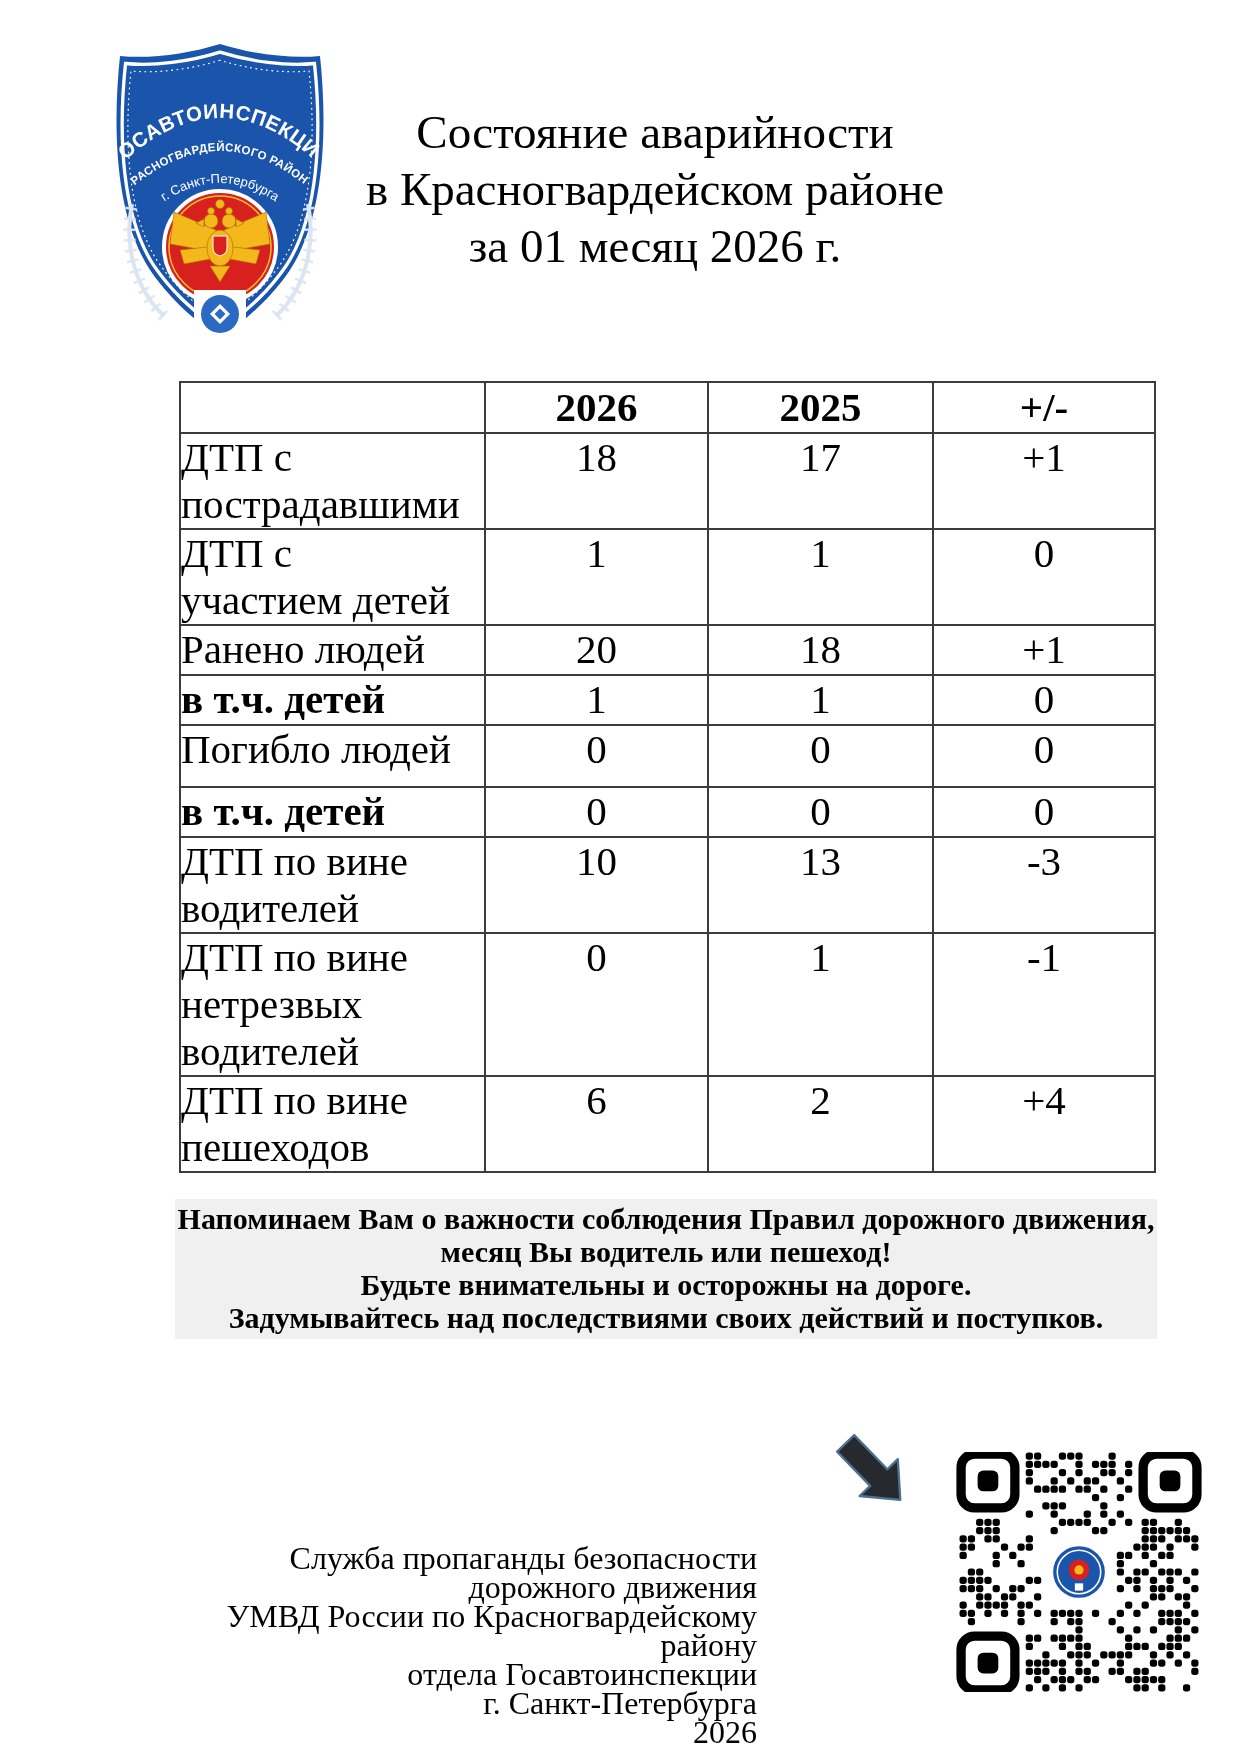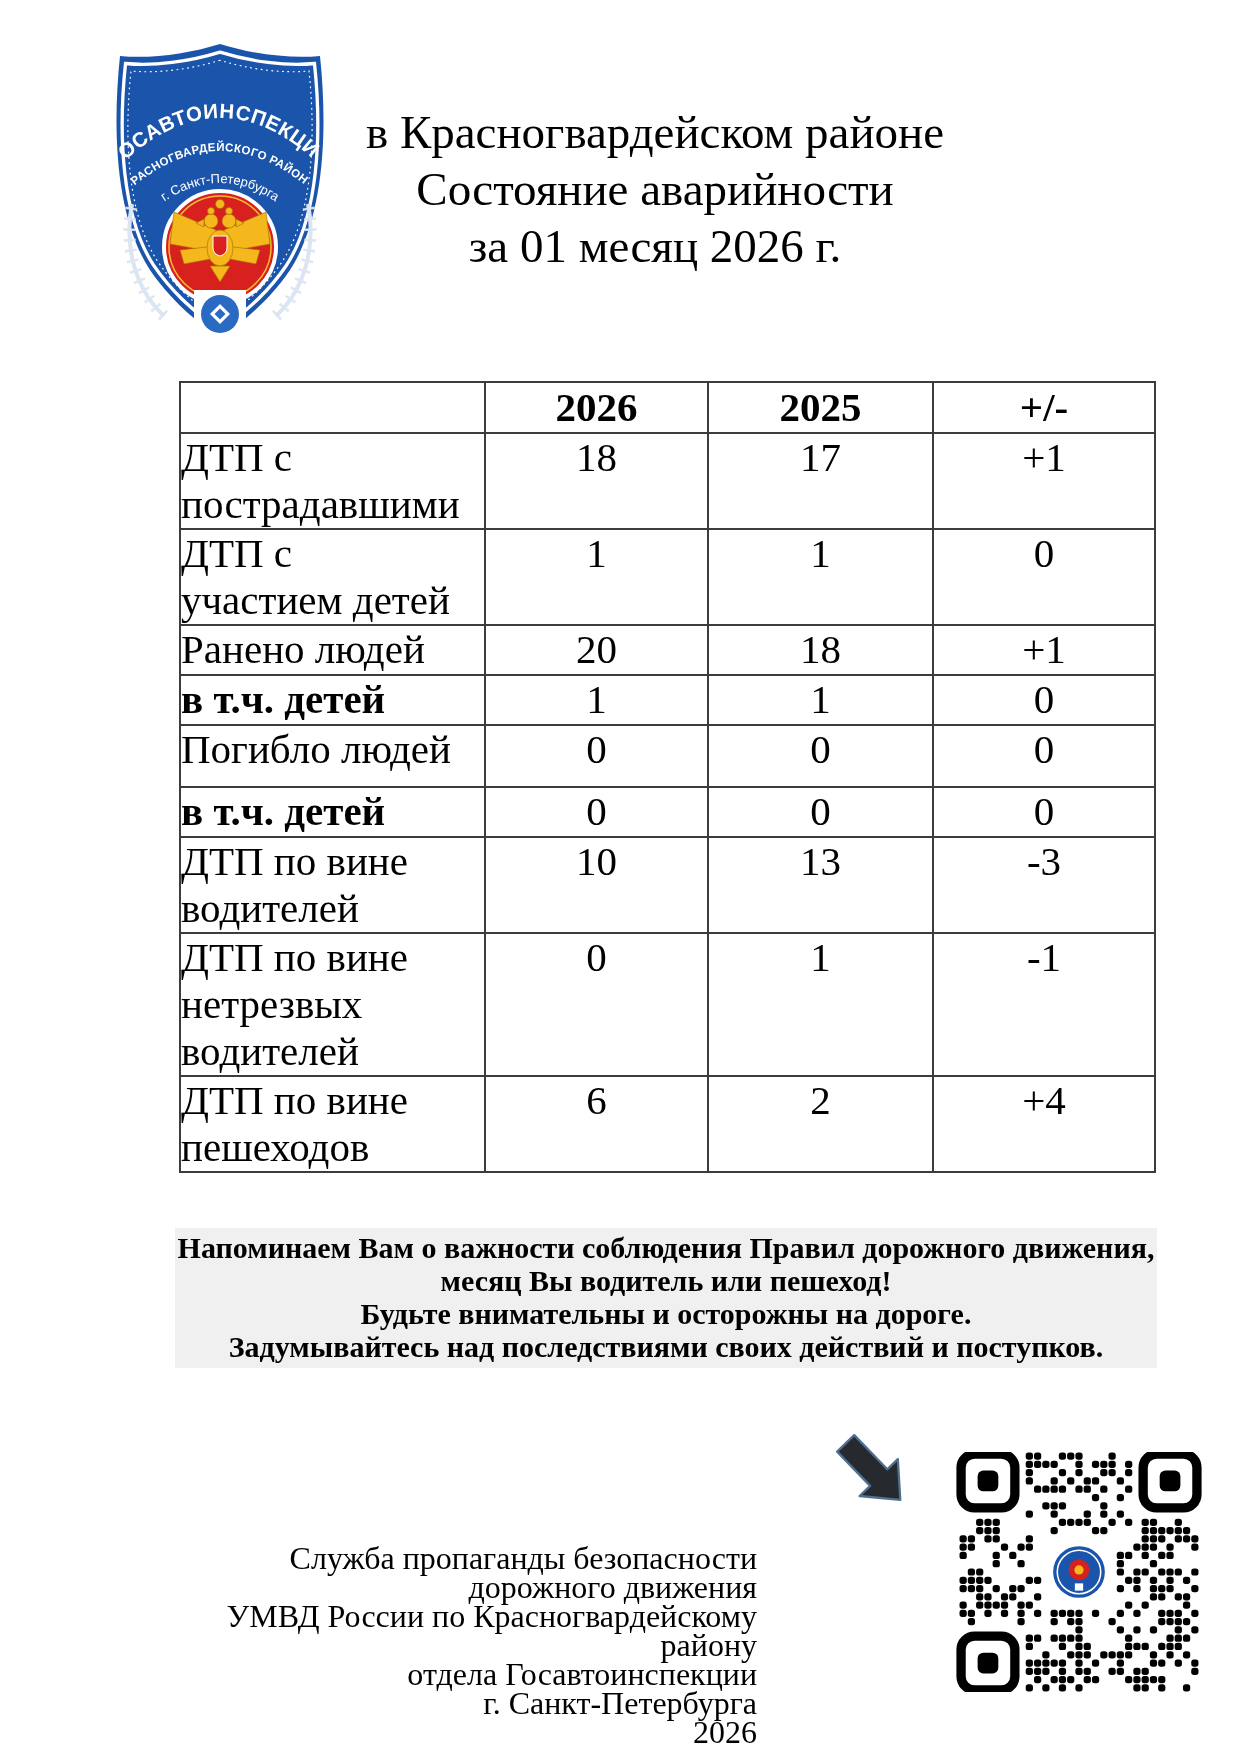--- a/index.html
+++ b/index.html
@@ -14,21 +14,21 @@
   table.stats{position:absolute;left:179px;top:381px;width:975px;
               border-collapse:collapse;table-layout:fixed;font-size:41px;}
   table.stats td,table.stats th{border:2px solid #3c3c3c;vertical-align:top;padding:0;line-height:47px;}
   table.stats th{height:48px;font-weight:bold;text-align:center;font-size:41px;padding-top:1px;}
   td.lbl{text-align:left;padding:1px 6px 0 12px;white-space:pre-line;}
   td.lbl.b{font-weight:bold;}
   td.num{text-align:center;padding-top:1px;}
 
   .appeal-heading{position:absolute;left:166px;top:1203px;width:1000px;text-align:center;
                   font-weight:bold;font-size:33px;text-decoration:underline;}
-  .appeal-body{position:absolute;left:175px;top:1228px;width:982px;background:#f0f0f0;
+  .appeal-body{position:absolute;left:175px;top:1199px;width:982px;background:#f0f0f0;
                text-align:center;font-weight:bold;font-size:30px;line-height:33px;padding:3px 0 5px 0;}
 
   .subscribe{position:absolute;left:265px;top:1415px;font-size:40px;color:#2e3d52;
              letter-spacing:0.5px;text-shadow:2px 2px 2px rgba(120,135,155,0.55);white-space:nowrap;}
 
   .arrow{position:absolute;left:830px;top:1425px;width:86px;height:102px;}
 
   .qr{position:absolute;left:956px;top:1452px;width:246px;height:240px;}
   .qr svg{width:100%;height:100%;}
 
@@ -93,22 +93,22 @@
       <g>
         <rect x="94" y="250" width="52" height="56" fill="#ffffff"></rect>
         <circle cx="120" cy="274" r="19" fill="#2a6ac2"></circle>
         <path d="M120 264 L130 274 L120 284 L110 274 Z" fill="#ffffff"></path>
         <path d="M120 268.5 L125.5 274 L120 279.5 L114.5 274 Z" fill="#2a6ac2"></path>
       </g>
     </svg>
   </div>
 
   <div class="title">
+    <div>Состояние аварийности</div>
     <div>в Красногвардейском районе</div>
-    <div>Состояние аварийности</div>
     <div>за 01 месяц 2026 г.</div>
   </div>
 
   <table class="stats">
     <colgroup>
         <col style="width:305px">
         <col style="width:223px">
         <col style="width:225px">
         <col style="width:222px">
       </colgroup>

